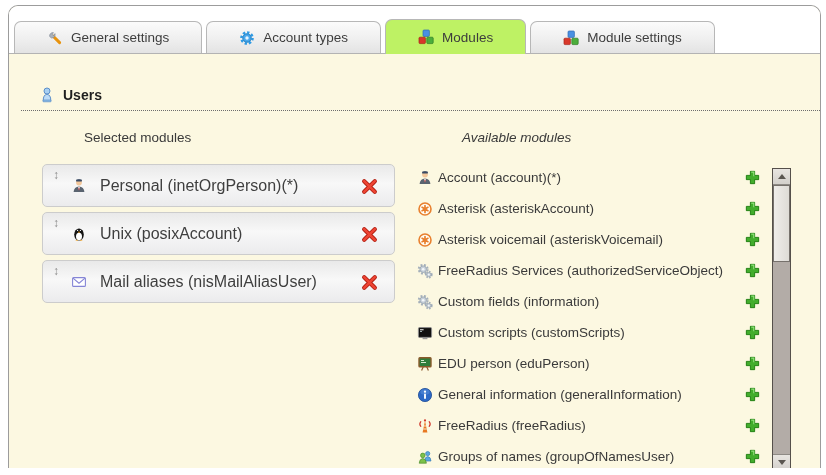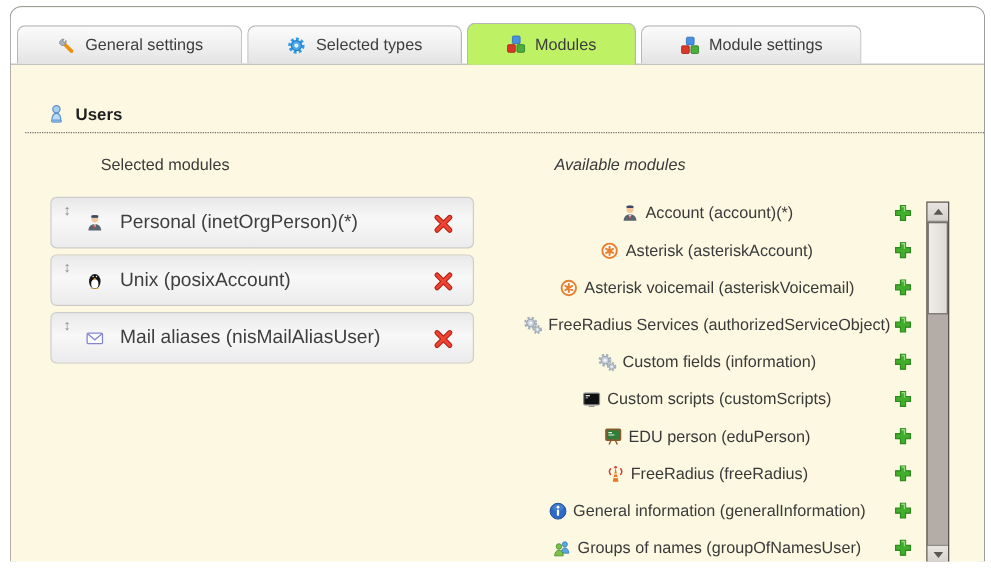--- a/index.html
+++ b/index.html
@@ -62,21 +62,21 @@
   }
   .drag{
     position:absolute;left:10px;top:4px;
     font-size:12px;color:#8c8c8c;cursor:ns-resize;line-height:1;
   }
   .sel-label{font-size:16px;color:#3f3f3f;margin-left:13px;}
   .del{position:absolute;right:16px;top:13px;width:17px;height:17px;cursor:pointer;}
   .del svg{width:17px;height:17px;display:block;}
   
   .av-list{position:absolute;left:408px;top:156px;width:344px;}
-  .av-row{position:relative;height:31px;display:flex;align-items:center;gap:5px;justify-content:center;}
+  .av-row{position:relative;height:31px;display:flex;align-items:center;gap:5px;}
   .av-label{font-size:13.5px;color:#3a3a3a;white-space:nowrap;}
   .add{position:absolute;right:0;top:7px;width:17px;height:17px;cursor:pointer;}
   .add svg{width:17px;height:17px;display:block;}
   
   .scrollbar{
     position:absolute;left:763px;top:162px;width:19px;height:303px;
     border:1px solid #55504b;background:#b3aca7;box-sizing:border-box;
   }
   .scroll-btn{
     position:absolute;left:0;width:17px;height:15px;
@@ -109,21 +109,21 @@
       <span>General settings</span>
     </div>
     <div class="tab">
       <span class="ic">
           <svg viewBox="0 0 16 16">
             <circle cx="8" cy="8" r="5.6" fill="none" stroke="#2e9ae4" stroke-width="2.4" stroke-dasharray="2.4 1.9"></circle>
             <circle cx="8" cy="8" r="4.2" fill="#4aa8ec" stroke="#1d7fc4" stroke-width="1"></circle>
             <circle cx="8" cy="8" r="1.7" fill="#eaf5fe"></circle>
           </svg>
         </span>
-      <span>Selected types</span>
+      <span>Account types</span>
     </div>
     <div class="tab active">
       <span class="ic">
           <svg viewBox="0 0 16 16">
             <rect x="5" y="1" width="6.4" height="6.4" rx="1" fill="#4a90e2" stroke="#2f6cb3" stroke-width=".7"></rect>
             <rect x="1" y="8.2" width="6.4" height="6.4" rx="1" fill="#d9382a" stroke="#a82418" stroke-width=".7"></rect>
             <rect x="8.8" y="8.2" width="6.4" height="6.4" rx="1" fill="#4cae3c" stroke="#2f7d24" stroke-width=".7"></rect>
           </svg>
         </span>
       <span>Modules</span>
@@ -339,45 +339,45 @@
           <svg viewBox="0 0 16 16">
             <path d="M6 2.2 h4 v3.8 h3.8 v4 h-3.8 v3.8 h-4 v-3.8 h-3.8 v-4 h3.8 Z" fill="#42ад2c"></path>
             <path d="M6 2.2 h4 v3.8 h3.8 v4 h-3.8 v3.8 h-4 v-3.8 h-3.8 v-4 h3.8 Z" fill="#42ad2c" stroke="#2c8a1c" stroke-width=".9"></path>
             <path d="M6.8 3 h2.4 v3.8" fill="none" stroke="#8fe07a" stroke-width="1.1"></path>
           </svg>
         </span>
     </div>
     <div class="av-row">
       <span class="ic">
           <svg viewBox="0 0 16 16">
+            <circle cx="8" cy="8" r="6.6" fill="#2d69c6" stroke="#1d4b96" stroke-width=".8"></circle>
+            <ellipse cx="8" cy="5" rx="4.6" ry="2.8" fill="#5b8fd9" opacity=".55"></ellipse>
+            <circle cx="8" cy="4.7" r="1.15" fill="#fff"></circle>
+            <rect x="7.05" y="6.6" width="1.9" height="5.4" rx=".95" fill="#fff"></rect>
+          </svg>
+        </span>
+      <span class="av-label">General information (generalInformation)</span>
+      <span class="add">
+          <svg viewBox="0 0 16 16">
+            <path d="M6 2.2 h4 v3.8 h3.8 v4 h-3.8 v3.8 h-4 v-3.8 h-3.8 v-4 h3.8 Z" fill="#42ад2c"></path>
+            <path d="M6 2.2 h4 v3.8 h3.8 v4 h-3.8 v3.8 h-4 v-3.8 h-3.8 v-4 h3.8 Z" fill="#42ad2c" stroke="#2c8a1c" stroke-width=".9"></path>
+            <path d="M6.8 3 h2.4 v3.8" fill="none" stroke="#8fe07a" stroke-width="1.1"></path>
+          </svg>
+        </span>
+    </div>
+    <div class="av-row">
+      <span class="ic">
+          <svg viewBox="0 0 16 16">
             <path d="M8 2.8 L5.6 14.4 L10.4 14.4 Z" fill="#e87820"></path>
             <path d="M6.9 8 h2.2 M6.4 11 h3.2" stroke="#fff" stroke-width=".8"></path>
             <circle cx="8" cy="2.4" r="1.1" fill="#d23b2f"></circle>
             <path d="M3.8 3.6 q-2 2.4 0 4.8 M12.2 3.6 q2 2.4 0 4.8" fill="none" stroke="#d23b2f" stroke-width="1.2" stroke-linecap="round"></path>
           </svg>
         </span>
       <span class="av-label">FreeRadius (freeRadius)</span>
-      <span class="add">
-          <svg viewBox="0 0 16 16">
-            <path d="M6 2.2 h4 v3.8 h3.8 v4 h-3.8 v3.8 h-4 v-3.8 h-3.8 v-4 h3.8 Z" fill="#42ад2c"></path>
-            <path d="M6 2.2 h4 v3.8 h3.8 v4 h-3.8 v3.8 h-4 v-3.8 h-3.8 v-4 h3.8 Z" fill="#42ad2c" stroke="#2c8a1c" stroke-width=".9"></path>
-            <path d="M6.8 3 h2.4 v3.8" fill="none" stroke="#8fe07a" stroke-width="1.1"></path>
-          </svg>
-        </span>
-    </div>
-    <div class="av-row">
-      <span class="ic">
-          <svg viewBox="0 0 16 16">
-            <circle cx="8" cy="8" r="6.6" fill="#2d69c6" stroke="#1d4b96" stroke-width=".8"></circle>
-            <ellipse cx="8" cy="5" rx="4.6" ry="2.8" fill="#5b8fd9" opacity=".55"></ellipse>
-            <circle cx="8" cy="4.7" r="1.15" fill="#fff"></circle>
-            <rect x="7.05" y="6.6" width="1.9" height="5.4" rx=".95" fill="#fff"></rect>
-          </svg>
-        </span>
-      <span class="av-label">General information (generalInformation)</span>
       <span class="add">
           <svg viewBox="0 0 16 16">
             <path d="M6 2.2 h4 v3.8 h3.8 v4 h-3.8 v3.8 h-4 v-3.8 h-3.8 v-4 h3.8 Z" fill="#42ад2c"></path>
             <path d="M6 2.2 h4 v3.8 h3.8 v4 h-3.8 v3.8 h-4 v-3.8 h-3.8 v-4 h3.8 Z" fill="#42ad2c" stroke="#2c8a1c" stroke-width=".9"></path>
             <path d="M6.8 3 h2.4 v3.8" fill="none" stroke="#8fe07a" stroke-width="1.1"></path>
           </svg>
         </span>
     </div>
     <div class="av-row">
       <span class="ic">

